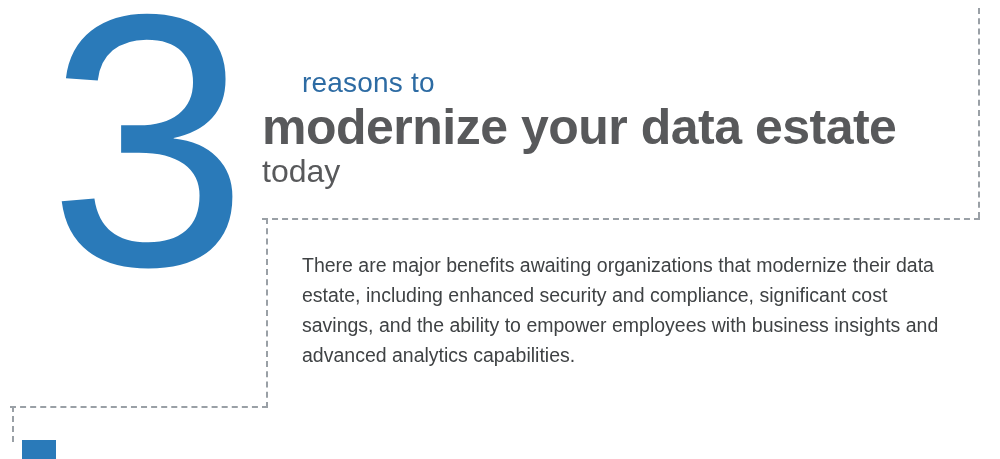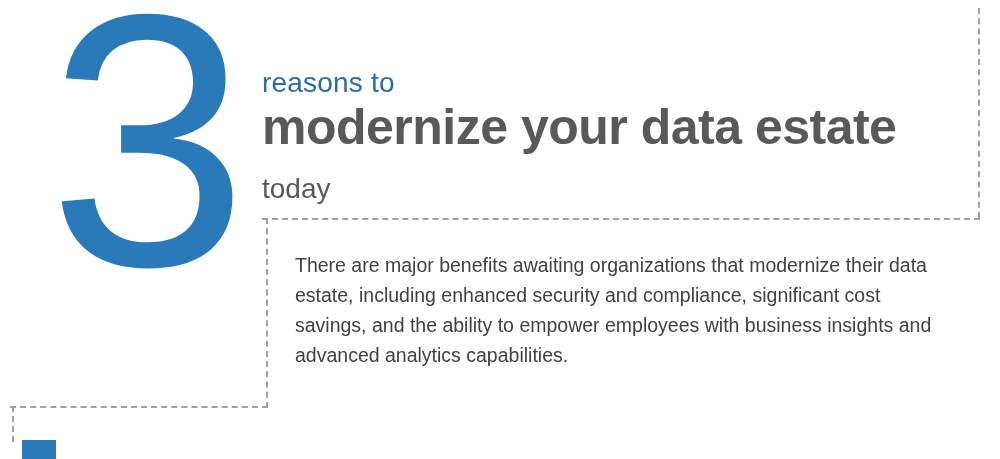--- a/index.html
+++ b/index.html
@@ -40,41 +40,42 @@
     left: 262px;
     top: 66px;
     width: 700px;
   }
   .kicker {
     font-size: 28px;
     line-height: 34px;
     color: #2d6ba3;
     font-weight: 400;
     letter-spacing: 0.2px;
+    margin-left: 40px;
   }
   .headline {
     font-size: 50px;
     line-height: 50px;
     color: #58595b;
     font-weight: 700;
     letter-spacing: -0.5px;
     margin-top: 2px;
   }
   .subline {
-    font-size: 28px;
+    font-size: 32px;
     line-height: 34px;
     color: #58595b;
     font-weight: 400;
-    margin-top: 20px;
+    margin-top: 2px;
   }
 
   
   .body-copy {
     position: absolute;
-    left: 295px;
+    left: 302px;
     top: 250px;
     width: 640px;
     font-size: 19.5px;
     line-height: 30px;
     color: #3f4244;
     font-weight: 400;
   }
 
   
   .dash {

